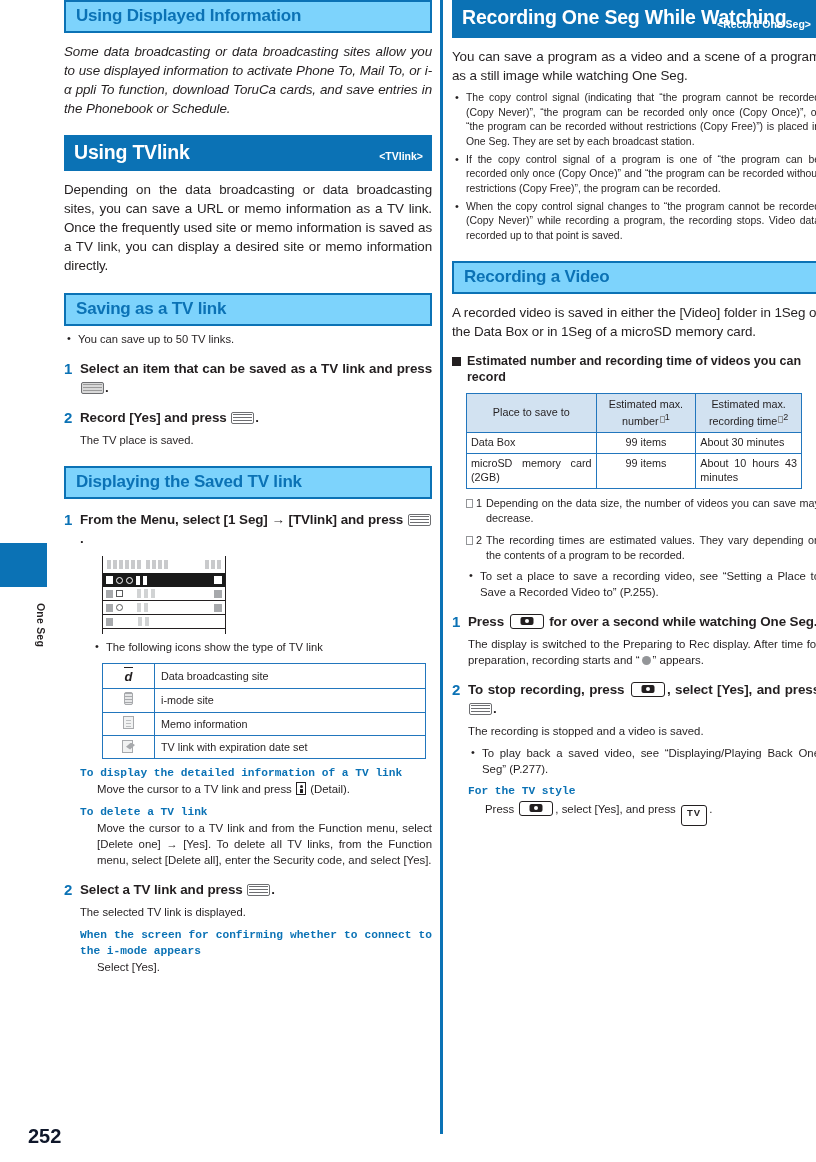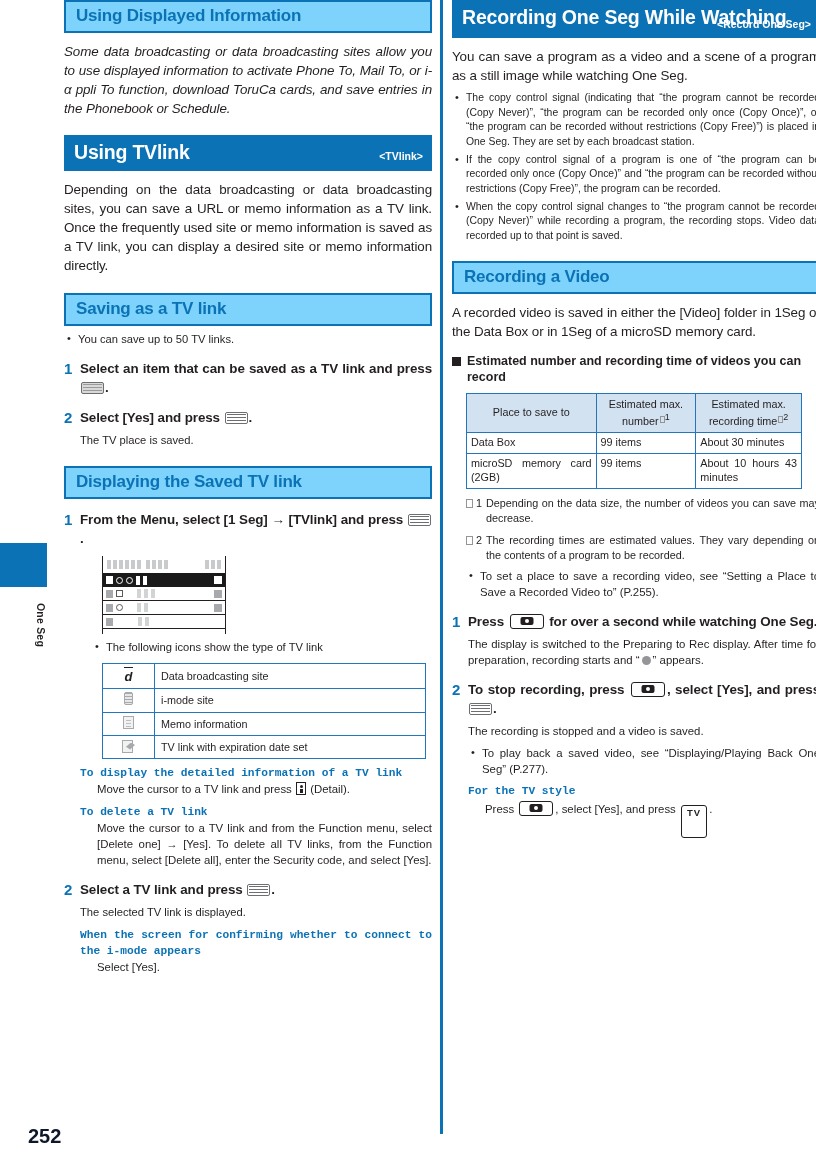--- a/index.html
+++ b/index.html
@@ -152,21 +152,21 @@
     transform:translate(-50%,-50%);
     width:13px; height:8px; background:#231f20; border-radius:2px;
   }
   .key-cam::after{
     content:""; position:absolute; left:50%; top:50%;
     transform:translate(-50%,-50%);
     width:4px; height:4px; border-radius:50%;
     background:#ffffff;
   }
   .key-tv {
-    display:inline-block; height:33px; vertical-align:-3px;
+    display:inline-block; height:21px; vertical-align:-3px;
     border:1.4px solid #231f20; border-radius:3px; background:#fff;
     padding:0 5px; font-size:9.5px; font-weight:700; line-height:13px;
     margin:0 2px; letter-spacing:1px;
   }
   .key-detail {
     display:inline-block; width:10px; height:13px; vertical-align:-2px;
     border:1.2px solid #231f20; background:#fff; margin:0 1px;
     position:relative;
   }
   .key-detail::before{
@@ -251,21 +251,21 @@
   }
   table.data th, table.data td {
     border:1px solid #2276bd; padding:3px 4px; line-height:1.28;
     vertical-align:top; text-align:left; font-weight:normal;
   }
   table.data thead th {
     background:#d2e2f1; text-align:center; vertical-align:middle;
     font-weight:normal; padding:4px 3px;
   }
   table.data td.c1 { width:130px; text-align:justify; }
-  table.data td.c2 { width:100px; }
+  table.data td.c2 { width:100px;text-align:center; }
   table.data td.c3 { width:106px; text-align:justify; }
 
   .fn-note {
     font-size:10.8px; line-height:1.4; margin-top:7px; margin-left:14px;
     display:flex; gap:4px; text-align:justify;
   }
   .fn-note .fnmark { flex:0 0 auto; }
   .fn-note .fntxt { flex:1; text-align:justify; }
   .fn-box { display:inline-block; width:7px; height:9px;
             border:1px solid #939598; vertical-align:-1px; }
@@ -314,21 +314,21 @@
           <span>Select an item that can be saved as a TV link and press</span>
           <span class="key-enter shade"></span><span>.</span>
         </div>
       </div>
     </div>
 
     <div class="step">
       <div class="step-num">2</div>
       <div class="step-body">
         <div class="step-title">
-          <span>Select [Yes] and press</span>
+          <span>Record [Yes] and press</span>
           <span class="key-enter"></span><span>.</span>
         </div>
         <div class="step-sub">The TV place is saved.</div>
       </div>
     </div>
 
     <div style="height:17px"></div>
 
     <div class="h2bar">Displaying the Saved TV link</div>
 

